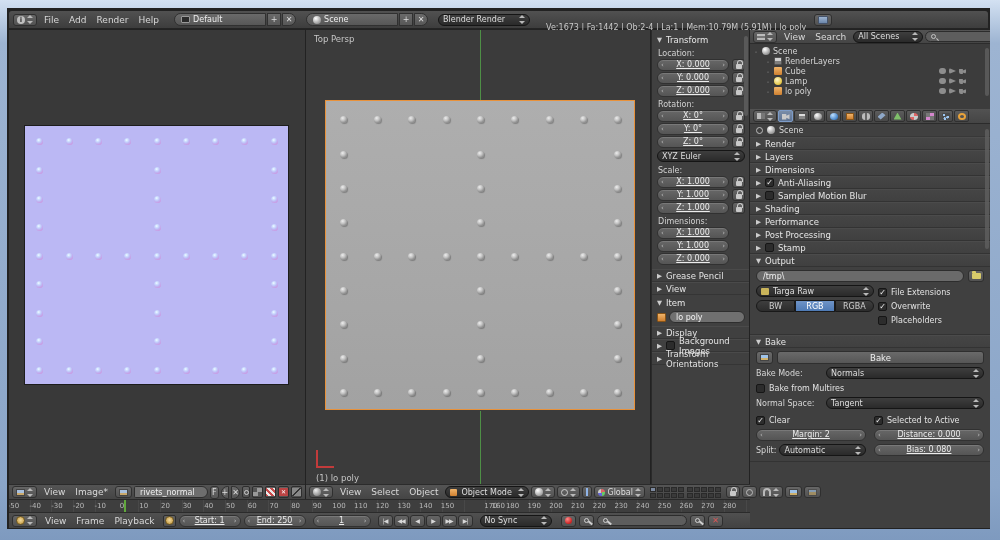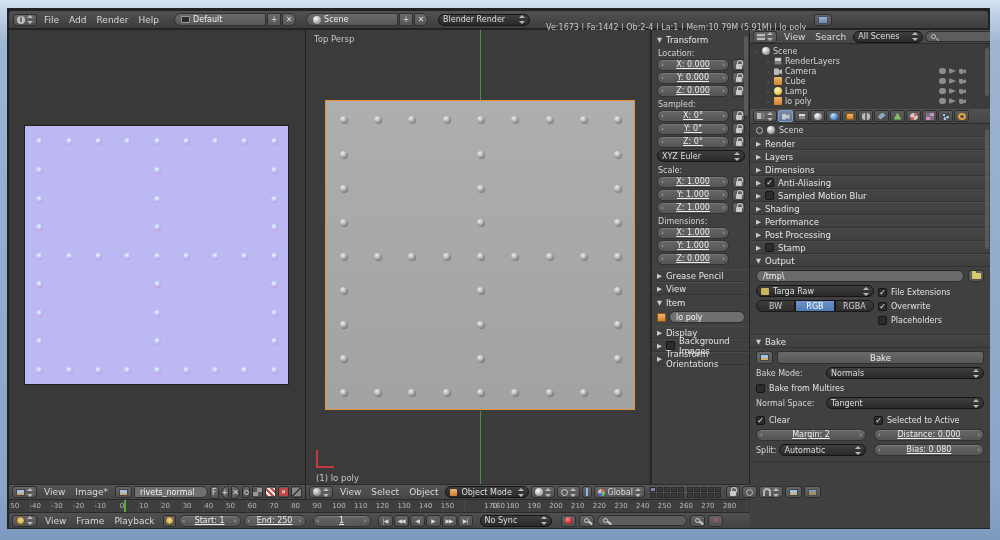--- a/index.html
+++ b/index.html
@@ -339,21 +339,21 @@
             <div class="pill">
               <span class="ar">‹</span>
               <span class="val">Z: 0.000</span>
               <span class="ar">›</span>
             </div>
             <span class="lockbtn">
               <span class="lock"></span>
             </span>
           </div>
         </div>
-      <div class="grplabel">Sampled:</div>
+      <div class="grplabel">Rotation:</div>
       <div id="rot-fields">
           <div class="nrow">
             <div class="pill">
               <span class="ar">‹</span>
               <span class="val">X: 0°</span>
               <span class="ar">›</span>
             </div>
             <span class="lockbtn">
               <span class="lock"></span>
             </span>
@@ -498,30 +498,20 @@
         <div id="outliner-rows" style="padding:2px 2px 0 3px">
             <div class="orow" style="padding-left: 0px;">
               <span class="disc">◦</span>
               <span class="oic ic-scene"></span>
               <span>Scene</span>
             </div>
             <div class="orow" style="padding-left: 12px;">
               <span class="disc">◦</span>
               <span class="oic ic-rlayers"></span>
               <span>RenderLayers</span>
-            </div>
-            <div class="orow" style="padding-left: 12px;">
-              <span class="disc">◦</span>
-              <span class="oic ic-camera"></span>
-              <span>Camera</span>
-              <span class="octrl">
-                <span class="ci eye"></span>
-                <span class="ci ptr"></span>
-                <span class="ci cam"></span>
-              </span>
             </div>
             <div class="orow" style="padding-left: 12px;">
               <span class="disc">◦</span>
               <span class="oic ic-mesh"></span>
               <span>Cube</span>
               <span class="octrl">
                 <span class="ci eye"></span>
                 <span class="ci ptr"></span>
                 <span class="ci cam"></span>
               </span>

